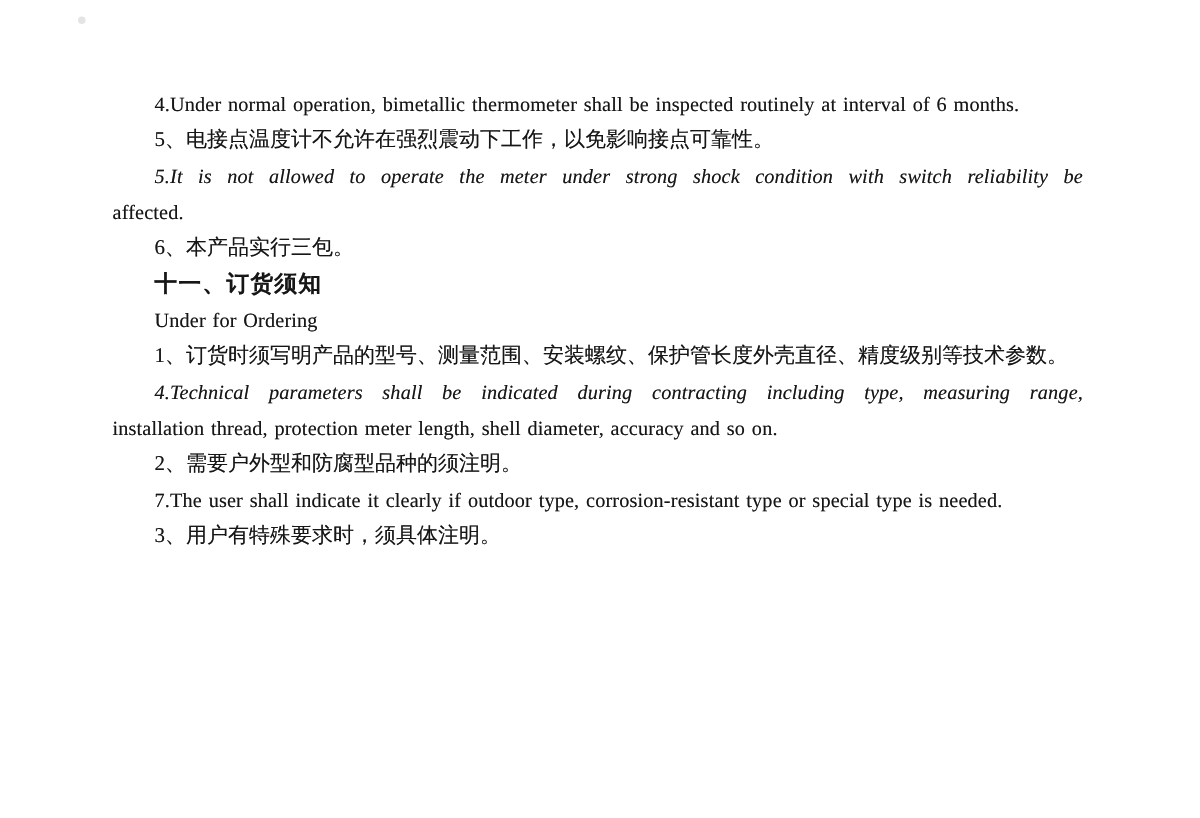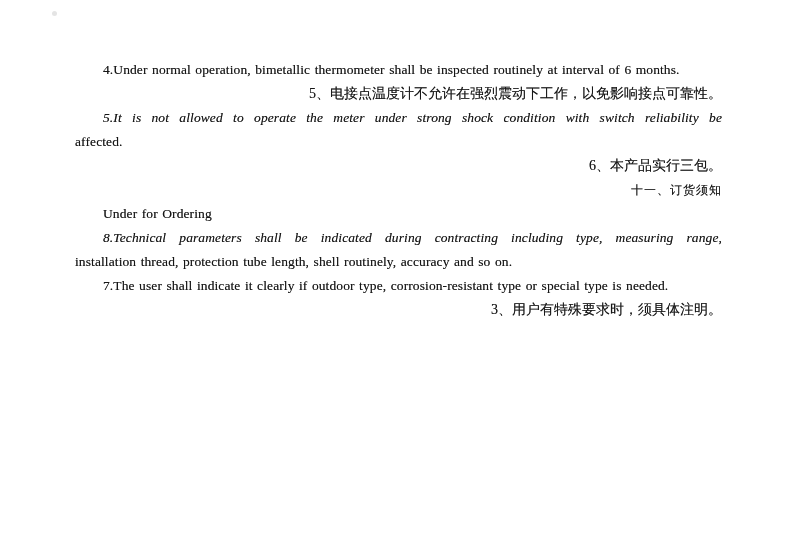--- a/index.html
+++ b/index.html
@@ -26,26 +26,25 @@
   }
   .indent { padding-left: 28px; }
   .en {
     font-size: 13.5px;
     letter-spacing: 0.1px;
     word-spacing: 1px;
   }
   .cjk {
     font-size: 14px;
     letter-spacing: 0;
-    text-align: right;
   }
   .heading {
     font-family: "Liberation Sans", "DejaVu Sans", sans-serif;
-    font-weight: normal;
-    font-size: 12px;
+    font-weight: bold;
+    font-size: 15px;
     letter-spacing: 1px;
   }
   .stretch {
     white-space: normal;
     text-align: justify;
     text-align-last: justify;
     font-style: italic;
   }
   .ws5 { word-spacing: 5px; }
   .ws6 { word-spacing: 6px; }
@@ -77,20 +76,22 @@
   <div class="smudge"></div>
 
   <div class="content">
     <div class="line en indent">4.Under normal operation, bimetallic thermometer shall be inspected routinely at interval of 6 months.</div>
     <div class="line cjk indent">5、电接点温度计不允许在强烈震动下工作，以免影响接点可靠性。</div>
     <div class="line en indent stretch">5.It is not allowed to operate the meter under strong shock condition with switch reliability be</div>
     <div class="line en">affected.</div>
     <div class="line cjk indent">6、本产品实行三包。</div>
     <div class="line cjk indent heading">十一、订货须知</div>
     <div class="line en indent">Under for Ordering</div>
-    <div class="line en indent stretch">8.Technical parameters shall be indicated during contracting including type, measuring range,</div>
-    <div class="line en">installation thread, protection tube length, shell routinely, accuracy and so on.</div>
+    <div class="line cjk indent">1、订货时须写明产品的型号、测量范围、安装螺纹、保护管长度外壳直径、精度级别等技术参数。</div>
+    <div class="line en indent stretch">4.Technical parameters shall be indicated during contracting including type, measuring range,</div>
+    <div class="line en">installation thread, protection meter length, shell diameter, accuracy and so on.</div>
+    <div class="line cjk indent">2、需要户外型和防腐型品种的须注明。</div>
     <div class="line en indent">7.The user shall indicate it clearly if outdoor type, corrosion-resistant type or special type is needed.</div>
     <div class="line cjk indent">3、用户有特殊要求时，须具体注明。</div>
   </div>
 
   <div class="pageno">- 17 -</div>
 </div>
 
 </body></html>

